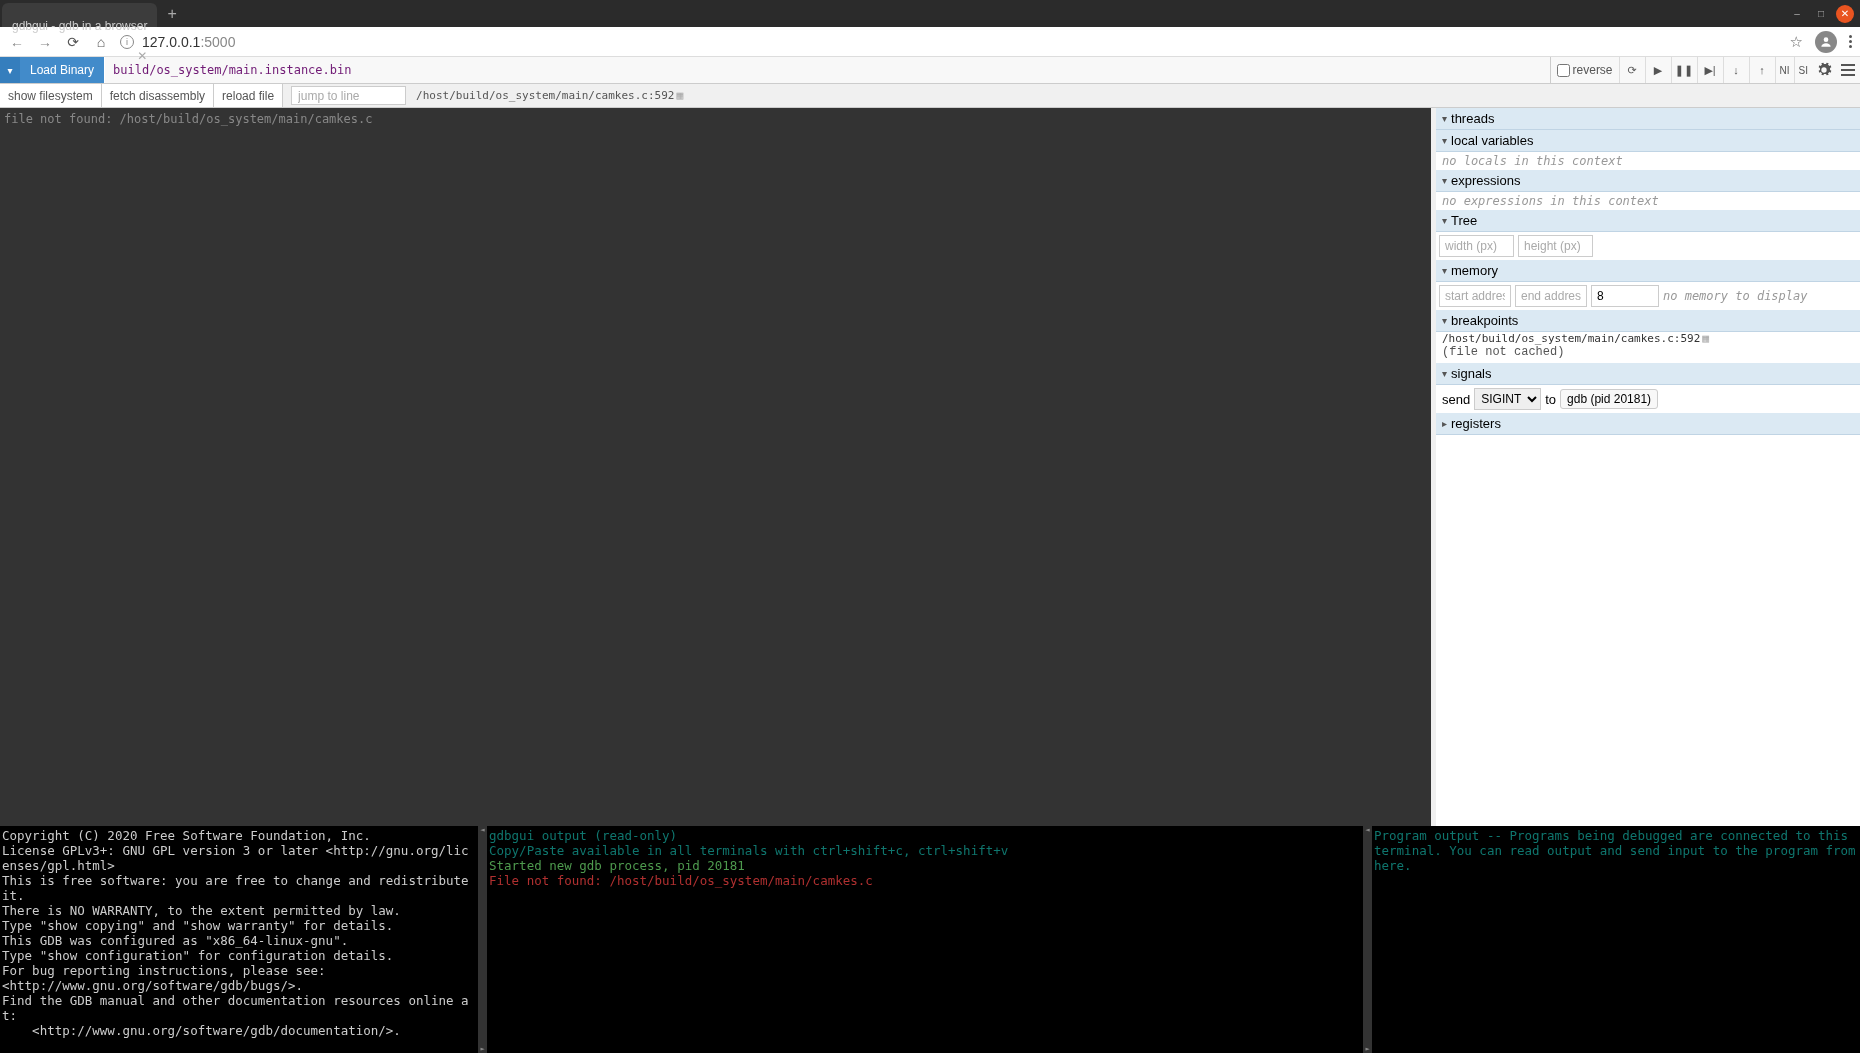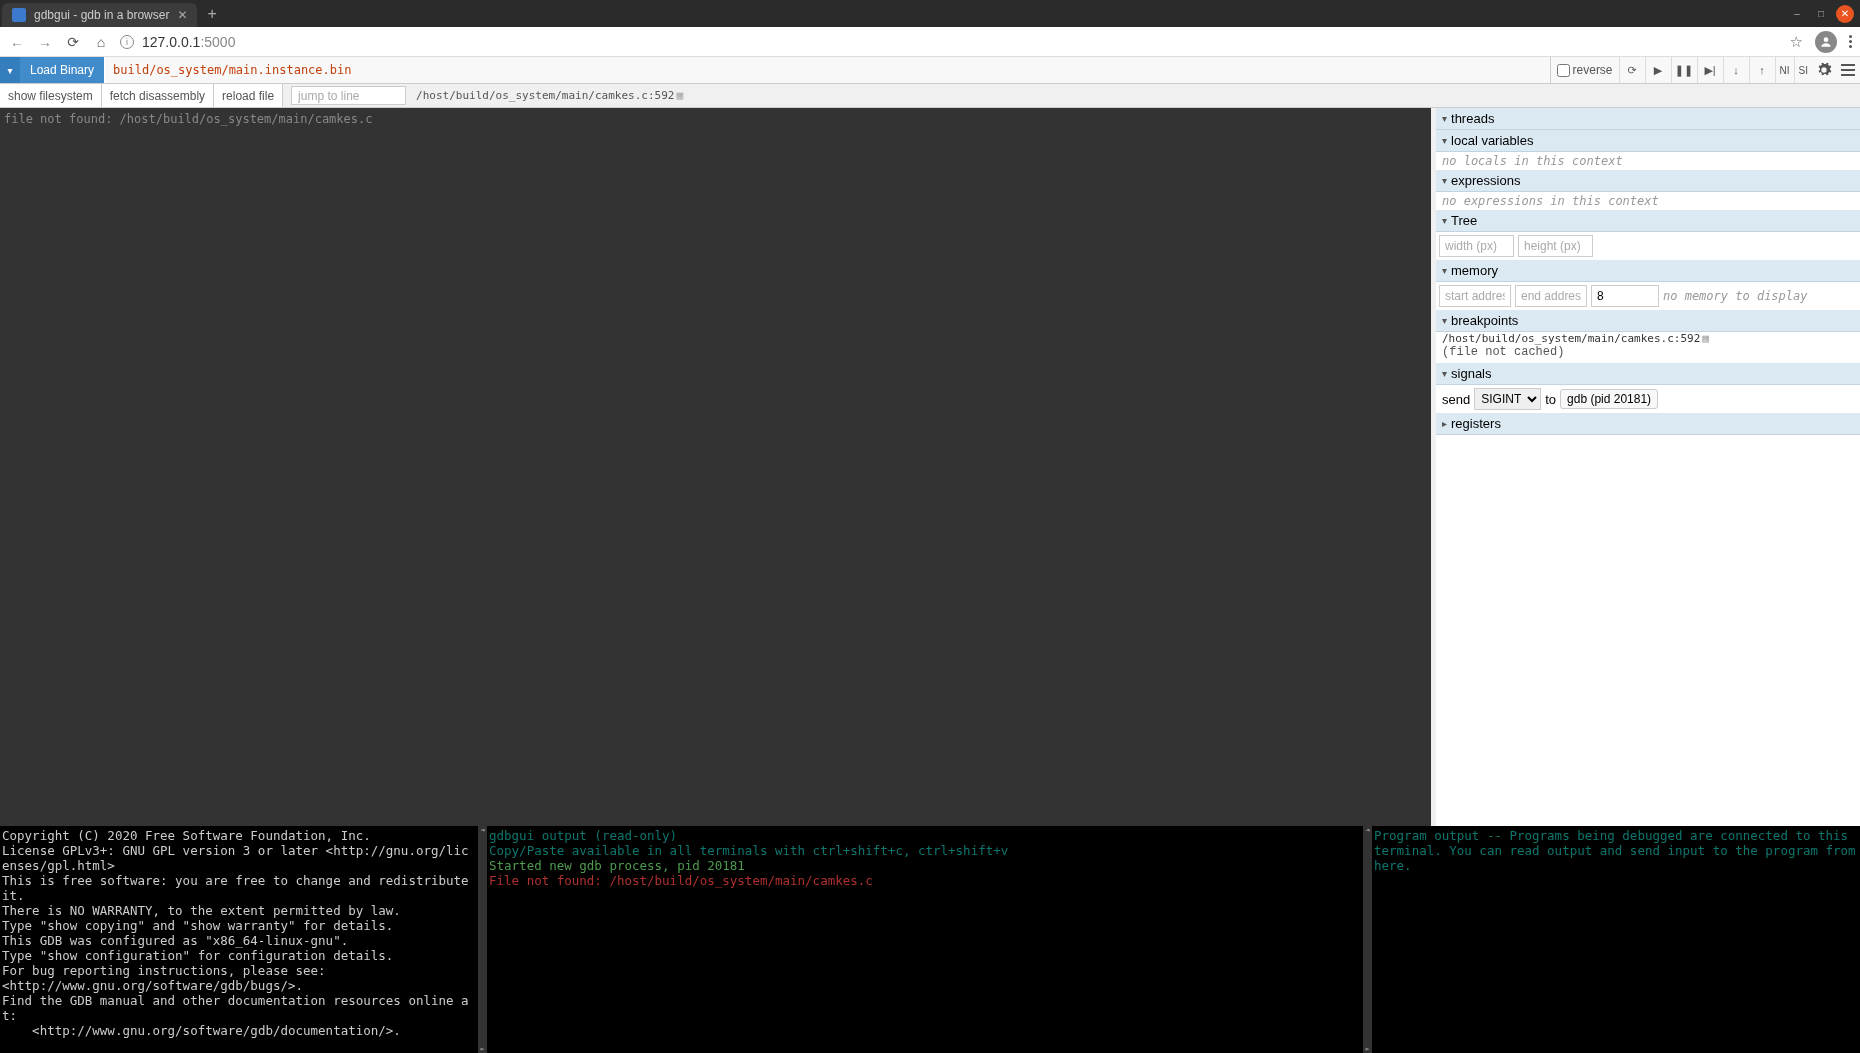--- a/index.html
+++ b/index.html
@@ -1,20 +1,20 @@
 <!DOCTYPE html>
 <html><head>
   <meta charset="utf-8">
   <style>
     * { margin: 0; padding: 0; box-sizing: border-box; }
     body { font-family: Arial, sans-serif; font-size: 13px; overflow: hidden; }
     
     
     .browser-chrome { background: #2b2b2b; height: 27px; display: flex; align-items: center; }
-    .tab { background: #3c3c3c; height: 24px; margin-top: 3px; margin-left: 2px; padding: 0 10px; display: flex; align-items: center; border-radius: 6px 6px 0 0; color: #ccc; font-size: 12px; gap: 8px; }
+    .tab { background: #3c3c3c; height: 24px; margin-top: 3px; margin-left: 2px; padding: 0 10px; display: flex; align-items: flex-end; border-radius: 6px 6px 0 0; color: #ccc; font-size: 12px; gap: 16px; flex-direction: column; }
     .tab-icon { width: 14px; height: 14px; background: #3b7acc; border-radius: 2px; }
     .tab-close { color: #aaa; font-size: 12px; cursor: pointer; }
     .new-tab { color: #aaa; margin-left: 10px; font-size: 16px; cursor: pointer; }
     .window-controls { margin-left: auto; display: flex; gap: 6px; margin-right: 6px; }
     .win-btn { width: 18px; height: 18px; border-radius: 50%; display: flex; align-items: center; justify-content: center; font-size: 10px; }
     .win-min { color: #aaa; }
     .win-max { color: #aaa; }
     .win-close { background: #e95420; color: #fff; }
     
     .url-bar { background: #fff; height: 30px; display: flex; align-items: center; border-bottom: 1px solid #ddd; padding: 0 8px; gap: 10px; }
@@ -28,21 +28,21 @@
     .star { color: #666; font-size: 15px; }
     .user-icon { width: 22px; height: 22px; border-radius: 50%; background: #888; display: flex; align-items: center; justify-content: center; }
     .user-icon svg { width: 14px; height: 14px; fill: #fff; }
     .dots { display: flex; flex-direction: column; gap: 2px; }
     .dots span { width: 3px; height: 3px; background: #555; border-radius: 50%; }
     
     
     .app-toolbar { background: #f8f8f8; height: 27px; display: flex; align-items: stretch; border-bottom: 1px solid #ccc; }
     .dropdown-btn { background: #357ebd; color: #fff; width: 20px; display: flex; align-items: center; justify-content: center; font-size: 10px; cursor: pointer; }
     .load-btn { background: #428bca; color: #fff; padding: 0 10px; display: flex; align-items: center; font-size: 12px; cursor: pointer; border-right: 1px solid #fff; }
-    .binary-path { flex: 1; padding: 0 8px; display: flex; align-items: center; font-family: monospace; font-size: 12px; color: #c2410c; border-right: 1px solid #ccc; }
+    .binary-path { flex: 1; padding: 0 8px; display: flex; align-items: center; font-family: monospace; font-size: 12px; color: #701a75; border-right: 1px solid #ccc; }
     .reverse-chk { padding: 0 6px; display: flex; align-items: center; gap: 3px; font-size: 12px; color: #555; }
     .ctrl-btn { width: 26px; display: flex; align-items: center; justify-content: center; border-left: 1px solid #ddd; color: #555; cursor: pointer; font-size: 11px; }
     .ctrl-btn.text { font-size: 10px; width: auto; padding: 0 4px; }
     .gear { width: 24px; display: flex; align-items: center; justify-content: center; }
     .burger { width: 24px; display: flex; flex-direction: column; gap: 3px; align-items: center; justify-content: center; }
     .burger span { width: 14px; height: 2px; background: #555; }
     
     
     .sub-toolbar { background: #f0f0f0; height: 24px; display: flex; align-items: stretch; border-bottom: 1px solid #ccc; }
     .sub-btn { padding: 0 8px; display: flex; align-items: center; font-size: 12px; color: #555; border-right: 1px solid #ccc; cursor: pointer; background: #fff; }

